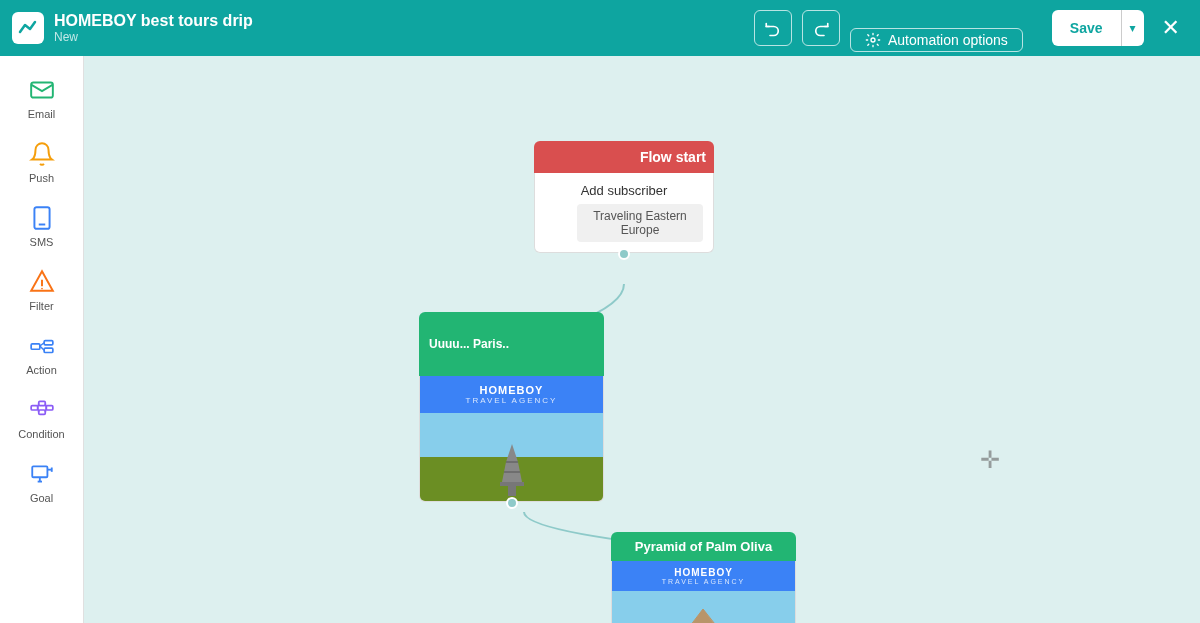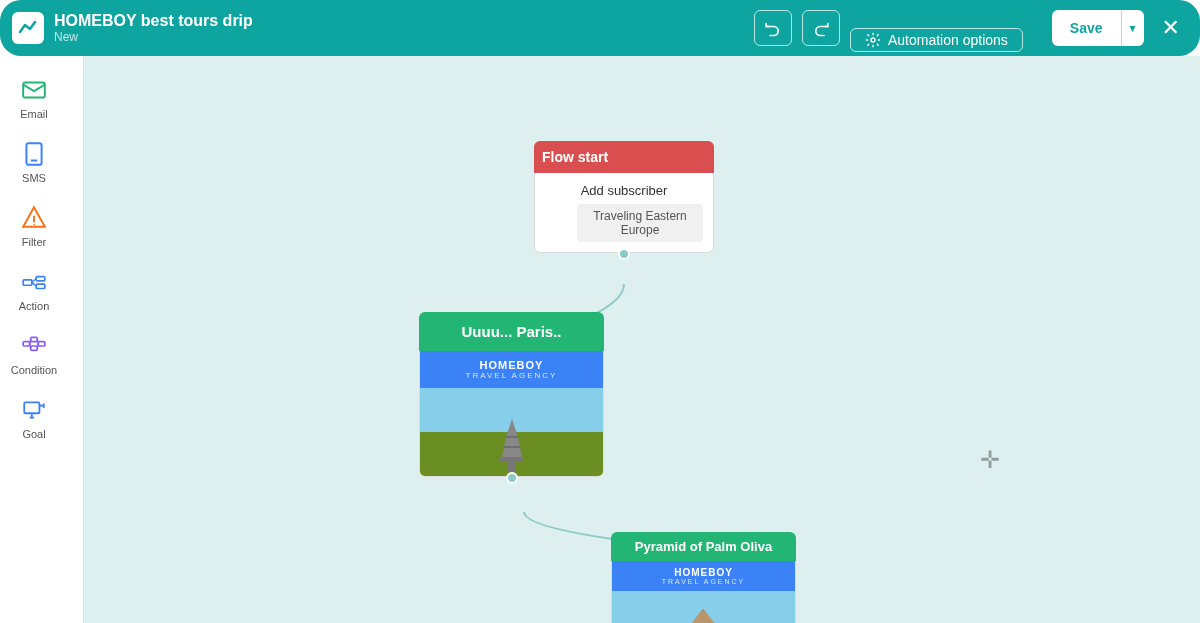--- a/index.html
+++ b/index.html
@@ -8,21 +8,20 @@
     
     .header {
       height: 56px;
       background: #0ea5a0;
       display: flex;
       align-items: center;
       padding: 0 12px;
       gap: 10px;
       position: relative;
       z-index: 10;
-      border-radius: 21px;
     }
     .header-logo {
       width: 32px; height: 32px;
       background: white;
       border-radius: 6px;
       display: flex; align-items: center; justify-content: center;
       flex-shrink: 0;
     }
     .header-logo svg { width: 20px; height: 20px; }
     .header-title-group { display: flex; flex-direction: column; }
@@ -86,20 +85,21 @@
     
     .main { display: flex; height: calc(100vh - 56px); }
 
     
     .sidebar {
       width: 84px;
       background: white;
       border-right: 1px solid #e0e0e0;
       display: flex;
       flex-direction: column;
+      align-items: center;
       padding: 12px 0;
       gap: 4px;
       flex-shrink: 0;
     }
     .sidebar-item {
       width: 68px;
       display: flex;
       flex-direction: column;
       align-items: center;
       padding: 8px 4px;
@@ -121,21 +121,21 @@
 
     
     .flow-start-node {
       position: absolute;
       left: 450px; top: 85px;
       width: 180px;
     }
     .flow-start-header {
       background: #d94f4f;
       color: white;
-      text-align: left;
+      text-align: right;
       padding: 8px;
       border-radius: 6px 6px 0 0;
       font-size: 14px;
       font-weight: 600;
     }
     .flow-start-body {
       background: white;
       border: 1px solid #ddd;
       border-top: none;
       border-radius: 0 0 6px 6px;
@@ -161,24 +161,23 @@
 
     
     .email-node {
       position: absolute;
       left: 335px; top: 256px;
       width: 185px;
     }
     .email-node-header {
       background: #22b573;
       color: white;
-      text-align: center;
-      padding: 11px 10px;
+      padding: 25px 10px;
       border-radius: 6px 6px 0 0;
-      font-size: 15px;
+      font-size: 12px;
       font-weight: 600;
     }
     .email-node-body {
       background: white;
       border: 1px solid #ddd;
       border-top: none;
       border-radius: 0 0 6px 6px;
       overflow: hidden;
     }
     .email-preview {
@@ -331,20 +330,29 @@
     <div class="sidebar-item">
       <div class="icon">
         <svg width="26" height="26" viewBox="0 0 24 24">
           <rect x="2" y="5" width="20" height="14" rx="2" fill="none" stroke="#22b573" stroke-width="1.8"></rect>
           <polyline points="2,7 12,13 22,7" fill="none" stroke="#22b573" stroke-width="1.8"></polyline>
         </svg>
       </div>
       <span class="label">Email</span>
     </div>
 
+    <div class="sidebar-item">
+      <div class="icon">
+        <svg width="26" height="26" viewBox="0 0 24 24">
+          <path d="M18 8a6 6 0 0 0-12 0c0 7-3 9-3 9h18s-3-2-3-9" fill="none" stroke="#f59e0b" stroke-width="1.8"></path>
+          <path d="M13.73 21a2 2 0 0 1-3.46 0" fill="none" stroke="#f59e0b" stroke-width="1.8"></path>
+        </svg>
+      </div>
+      <span class="label">Push</span>
+    </div>
 
     <div class="sidebar-item">
       <div class="icon">
         <svg width="26" height="26" viewBox="0 0 24 24">
           <rect x="5" y="2" width="14" height="20" rx="2" fill="none" stroke="#3b82f6" stroke-width="1.8"></rect>
           <line x1="9" y1="18" x2="15" y2="18" stroke="#3b82f6" stroke-width="1.8"></line>
         </svg>
       </div>
       <span class="label">SMS</span>
     </div>

